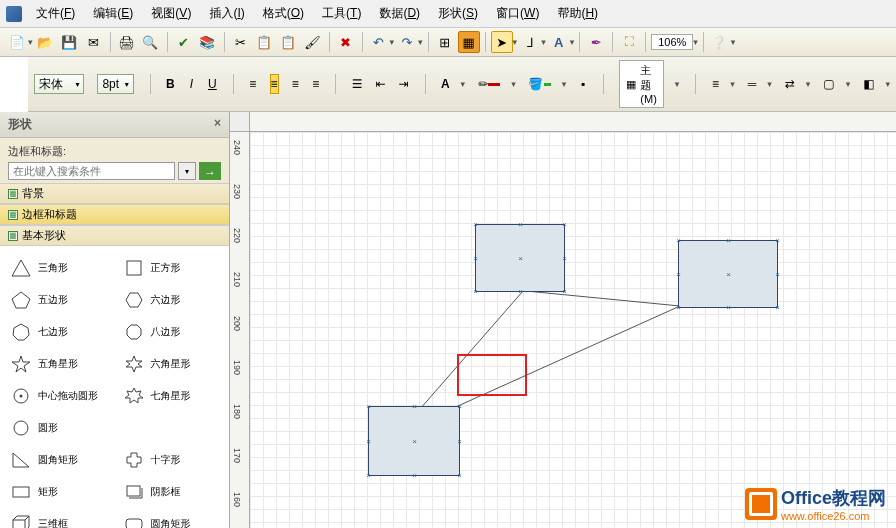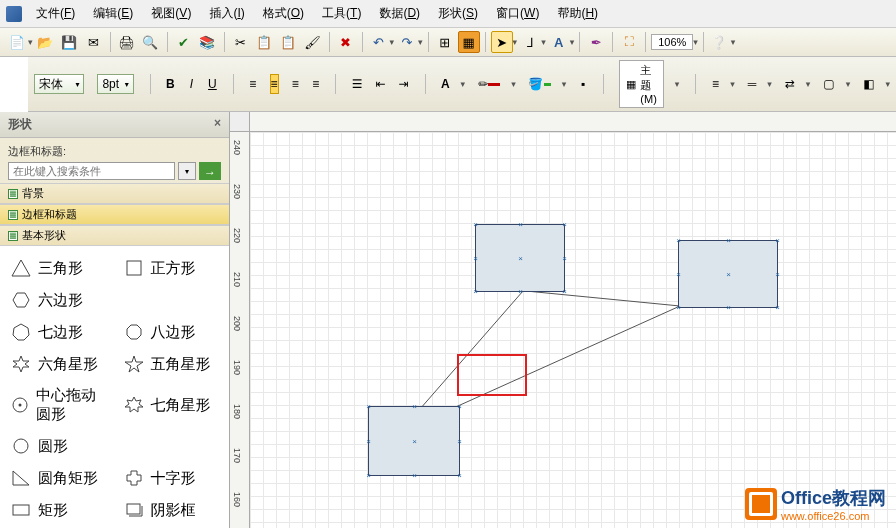--- a/index.html
+++ b/index.html
@@ -32,21 +32,21 @@
 .search-arrow { width: 18px; border: 1px solid #999; background: #eee; display: flex; align-items: center; justify-content: center; font-size: 8px; }
 .search-go { width: 22px; background: #4a9a3a; color: #fff; display: flex; align-items: center; justify-content: center; font-weight: bold; }
 .cat-header { background: linear-gradient(#f4ecd0,#ece0b8); border-top: 1px solid #ccc; border-bottom: 1px solid #ccc; padding: 2px 8px; font-size: 11px; display: flex; align-items: center; gap: 4px; }
 .cat-header.sel { background: linear-gradient(#f8e8a8,#f0d878); }
 .cat-icon { width: 10px; height: 10px; border: 1px solid #3a8a3a; background: #fff; font-size: 8px; color: #3a8a3a; display: flex; align-items: center; justify-content: center; }
 .shape-grid { flex: 1; overflow-y: auto; background: #fff; padding: 6px 2px; }
 .shape-row { display: flex; }
 .shape-cell { width: 50%; display: flex; align-items: center; gap: 6px; padding: 6px 8px; cursor: pointer; }
 .shp { width: 22px; height: 20px; display: flex; align-items: center; justify-content: center; }
 .shp svg { width: 20px; height: 18px; }
-.shape-label { font-size: 15px; }
+.shape-label { font-size: 10px; }
 .canvas-area { flex: 1; position: relative; background: #fff; overflow: hidden; }
 .ruler-corner { position: absolute; top: 0; left: 0; width: 20px; height: 20px; background: #eee; border-right: 1px solid #aaa; border-bottom: 1px solid #aaa; }
 .ruler-h { position: absolute; top: 0; left: 20px; right: 0; height: 20px; background: #f4f4f0; border-bottom: 1px solid #aaa; overflow: hidden; }
 .ruler-v { position: absolute; top: 20px; left: 0; width: 20px; bottom: 0; background: #f4f4f0; border-right: 1px solid #aaa; overflow: hidden; }
 .rlabel { position: absolute; font-size: 9px; color: #444; }
 .drawing { position: absolute; top: 20px; left: 20px; right: 0; bottom: 0; background-image: linear-gradient(#e8e8e8 1px, transparent 1px), linear-gradient(90deg, #e8e8e8 1px, transparent 1px); background-size: 13px 13px; }
 .shape-box { position: absolute; border: 1px solid #346; background: #dce4ec; }
 .handle { position: absolute; width: 7px; height: 7px; border: 1px solid #2a6aa8; background: #fff; }
 .handle.x { font-size: 8px; color: #2a6aa8; border: none; background: none; display: flex; align-items: center; justify-content: center; }
 .conn-line { position: absolute; stroke: #555; stroke-width: 1; fill: none; }
@@ -213,20 +213,28 @@
                   <rect x="3" y="2" width="14" height="14" fill="none" stroke="#444"></rect>
                 </svg>
               </div>
               <span class="shape-label">正方形</span>
             </div>
         </div>
         <div class="shape-row">
           <div class="shape-cell">
               <div class="shp">
                 <svg viewBox="0 0 20 18">
+                  <polygon points="10,1 19,8 15,17 5,17 1,8" fill="none" stroke="#444"></polygon>
+                </svg>
+              </div>
+              <span class="shape-label">五边形</span>
+            </div>
+          <div class="shape-cell">
+              <div class="shp">
+                <svg viewBox="0 0 20 18">
                   <polygon points="6,2 14,2 18,9 14,16 6,16 2,9" fill="none" stroke="#444"></polygon>
                 </svg>
               </div>
               <span class="shape-label">六边形</span>
             </div>
         </div>
         <div class="shape-row">
           <div class="shape-cell">
               <div class="shp">
                 <svg viewBox="0 0 20 18">
@@ -241,32 +249,32 @@
                   <polygon points="7,2 13,2 17,6 17,12 13,16 7,16 3,12 3,6" fill="none" stroke="#444"></polygon>
                 </svg>
               </div>
               <span class="shape-label">八边形</span>
             </div>
         </div>
         <div class="shape-row">
           <div class="shape-cell">
               <div class="shp">
                 <svg viewBox="0 0 20 18">
+                  <polygon points="10,1 12,7 19,7 13,11 15,17 10,13 5,17 7,11 1,7 8,7" fill="none" stroke="#444"></polygon>
+                </svg>
+              </div>
+              <span class="shape-label">五角星形</span>
+            </div>
+          <div class="shape-cell">
+              <div class="shp">
+                <svg viewBox="0 0 20 18">
                   <polygon points="10,1 12,6 18,6 14,9 18,12 12,12 10,17 8,12 2,12 6,9 2,6 8,6" fill="none" stroke="#444"></polygon>
                 </svg>
               </div>
               <span class="shape-label">六角星形</span>
-            </div>
-          <div class="shape-cell">
-              <div class="shp">
-                <svg viewBox="0 0 20 18">
-                  <polygon points="10,1 12,7 19,7 13,11 15,17 10,13 5,17 7,11 1,7 8,7" fill="none" stroke="#444"></polygon>
-                </svg>
-              </div>
-              <span class="shape-label">五角星形</span>
             </div>
         </div>
         <div class="shape-row">
           <div class="shape-cell">
               <div class="shp">
                 <svg viewBox="0 0 20 18">
                   <circle cx="10" cy="9" r="7" fill="none" stroke="#444"></circle>
                   <circle cx="10" cy="9" r="1.5" fill="#444"></circle>
                 </svg>
               </div>

